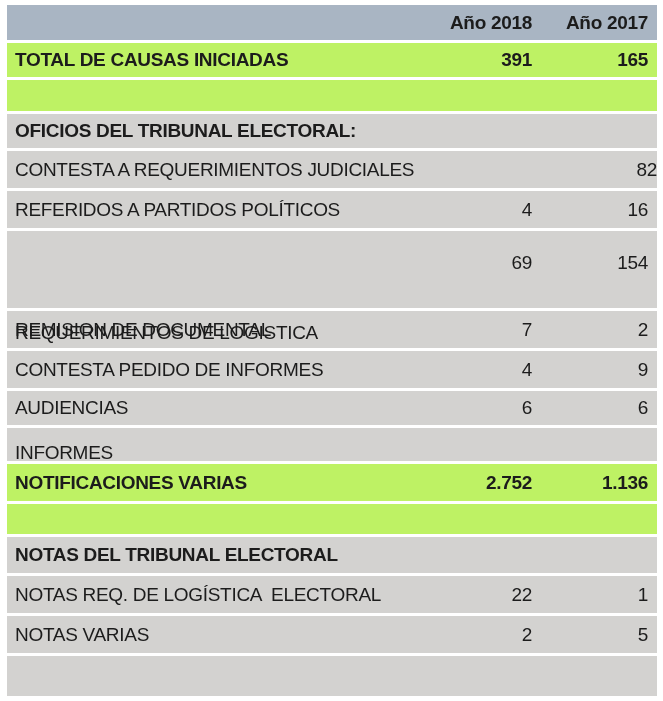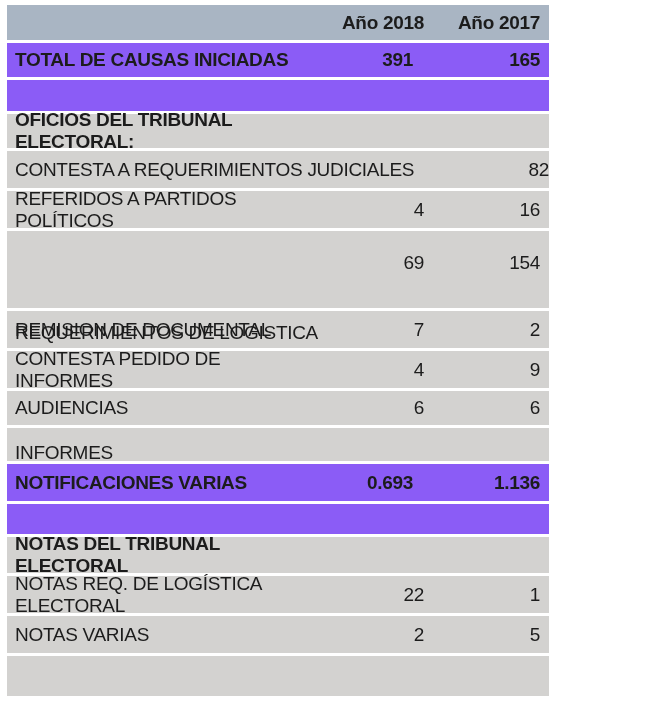--- a/index.html
+++ b/index.html
@@ -4,35 +4,35 @@
 <style>
   * { margin: 0; padding: 0; box-sizing: border-box; }
   html, body {
     width: 663px; height: 701px;
     background: #ffffff;
     font-family: "Liberation Sans", "DejaVu Sans", sans-serif;
     overflow: hidden;
   }
   .tbl {
     margin: 5px 10px 0 7px;
-    width: 542px;
+    width: 650px;
   }
   .row {
     display: flex;
     align-items: center;
     margin-bottom: 3px;
     font-size: 19px;
     letter-spacing: -0.3px;
     color: #1c1c1c;
   }
   .col-a { flex: 1; padding-left: 8px; white-space: pre-wrap; }
   .col-b { width: 105px; text-align: right; }
   .col-c { width: 125px; text-align: right; padding-right: 9px; }
   .hdr   { background: #a9b5c3; height: 35px; font-weight: bold; }
-  .dark  { background: #8b5cf6; gap: 11px; }
+  .dark  { background: #bef264; }
   .light { background: #d3d2d0; }
   .bold  { font-weight: bold; }
   .h30 { height: 30px; } .h31 { height: 31px; }
   .h33 { height: 33px; } .h34 { height: 34px; }
   .h36 { height: 36px; } .h37 { height: 37px; }
   .h40 { height: 40px; } .h77 { height: 77px; }
   .wrap { align-items: flex-start; }
   .wrap .col-a { line-height: 40px; padding-top: 2px; }
   .wrap .col-b, .wrap .col-c { line-height: 40px; padding-top: 12px; }
 </style>
@@ -96,21 +96,21 @@
   <div class="row light h34">
     <div class="col-a">AUDIENCIAS</div>
     <div class="col-b">6</div>
     <div class="col-c">6</div>
   </div>
 
   <div class="row light h33"></div>
 
   <div class="row dark bold h37">
     <div class="col-a">NOTIFICACIONES VARIAS</div>
-    <div class="col-b">0.693</div>
+    <div class="col-b">2.752</div>
     <div class="col-c">1.136</div>
   </div>
 
   <div class="row dark h30"></div>
 
   <div class="row light bold h36">
     <div class="col-a">NOTAS DEL TRIBUNAL ELECTORAL</div>
     <div class="col-b"></div>
     <div class="col-c"></div>
   </div>

